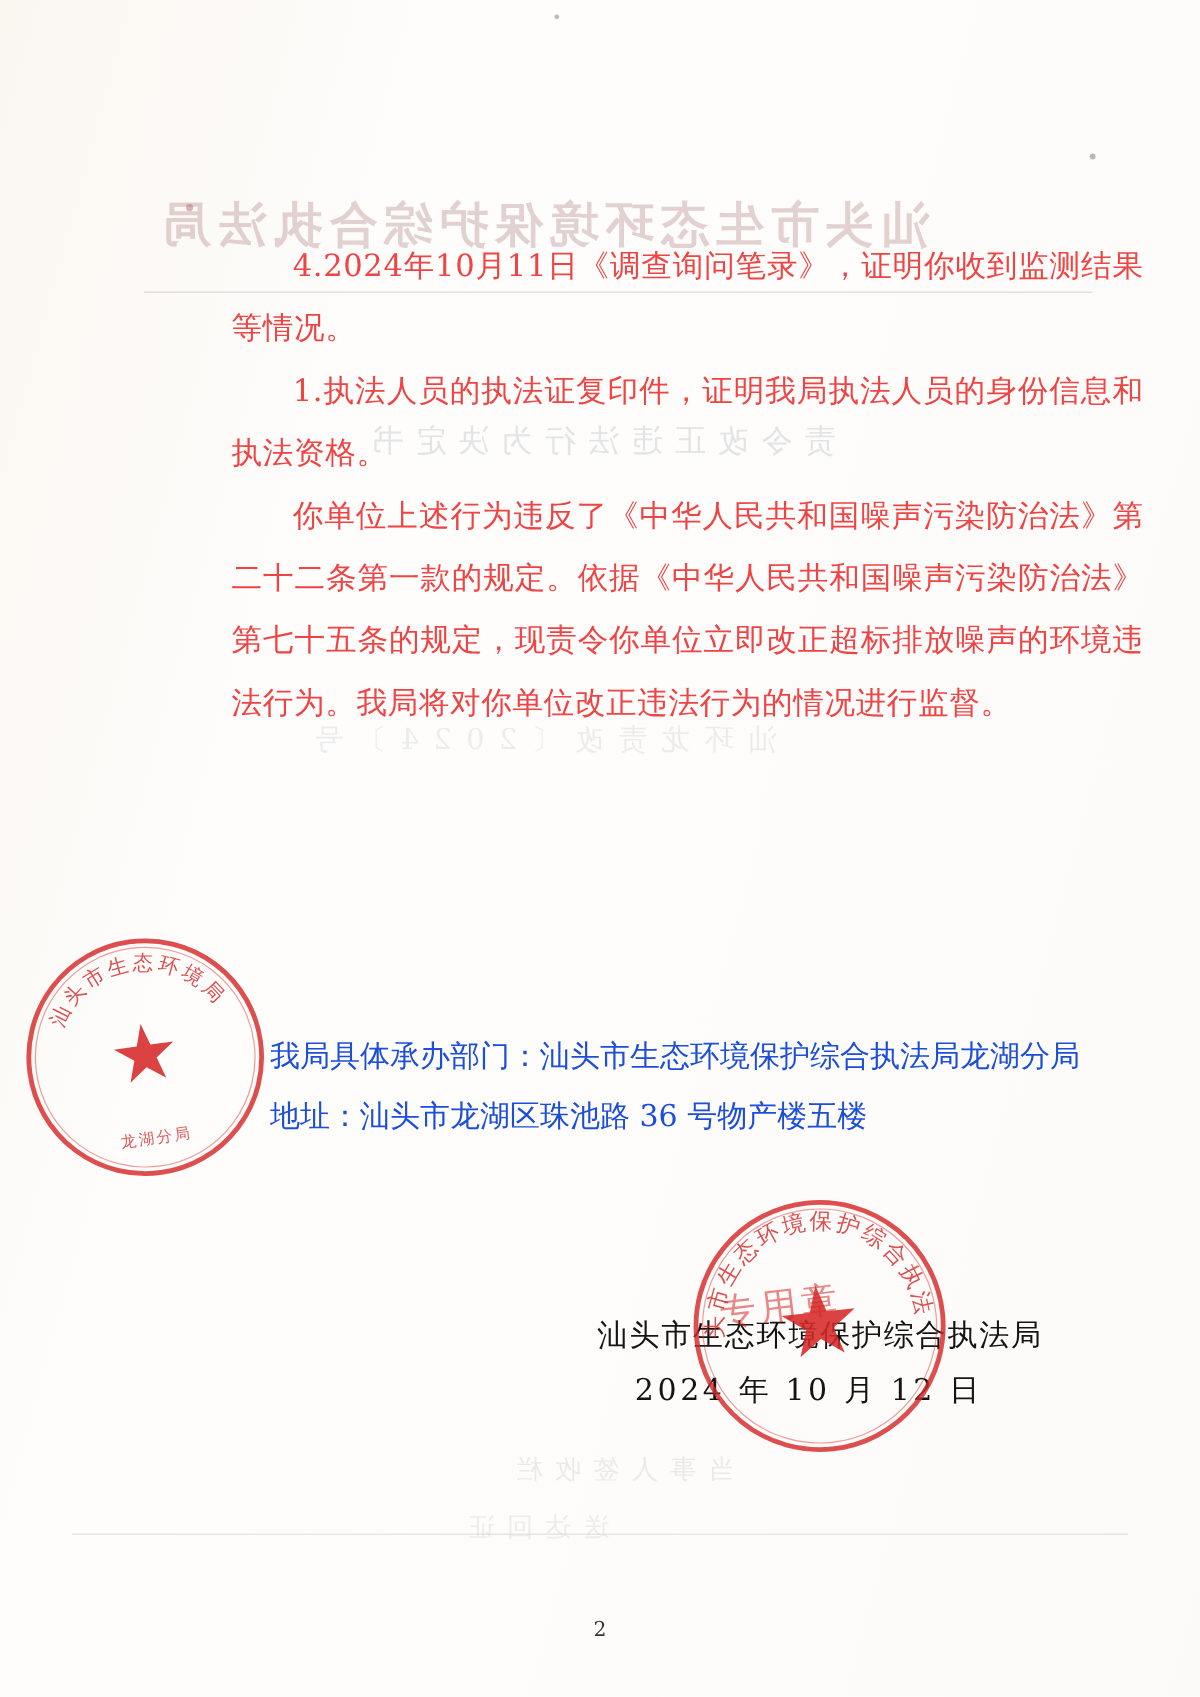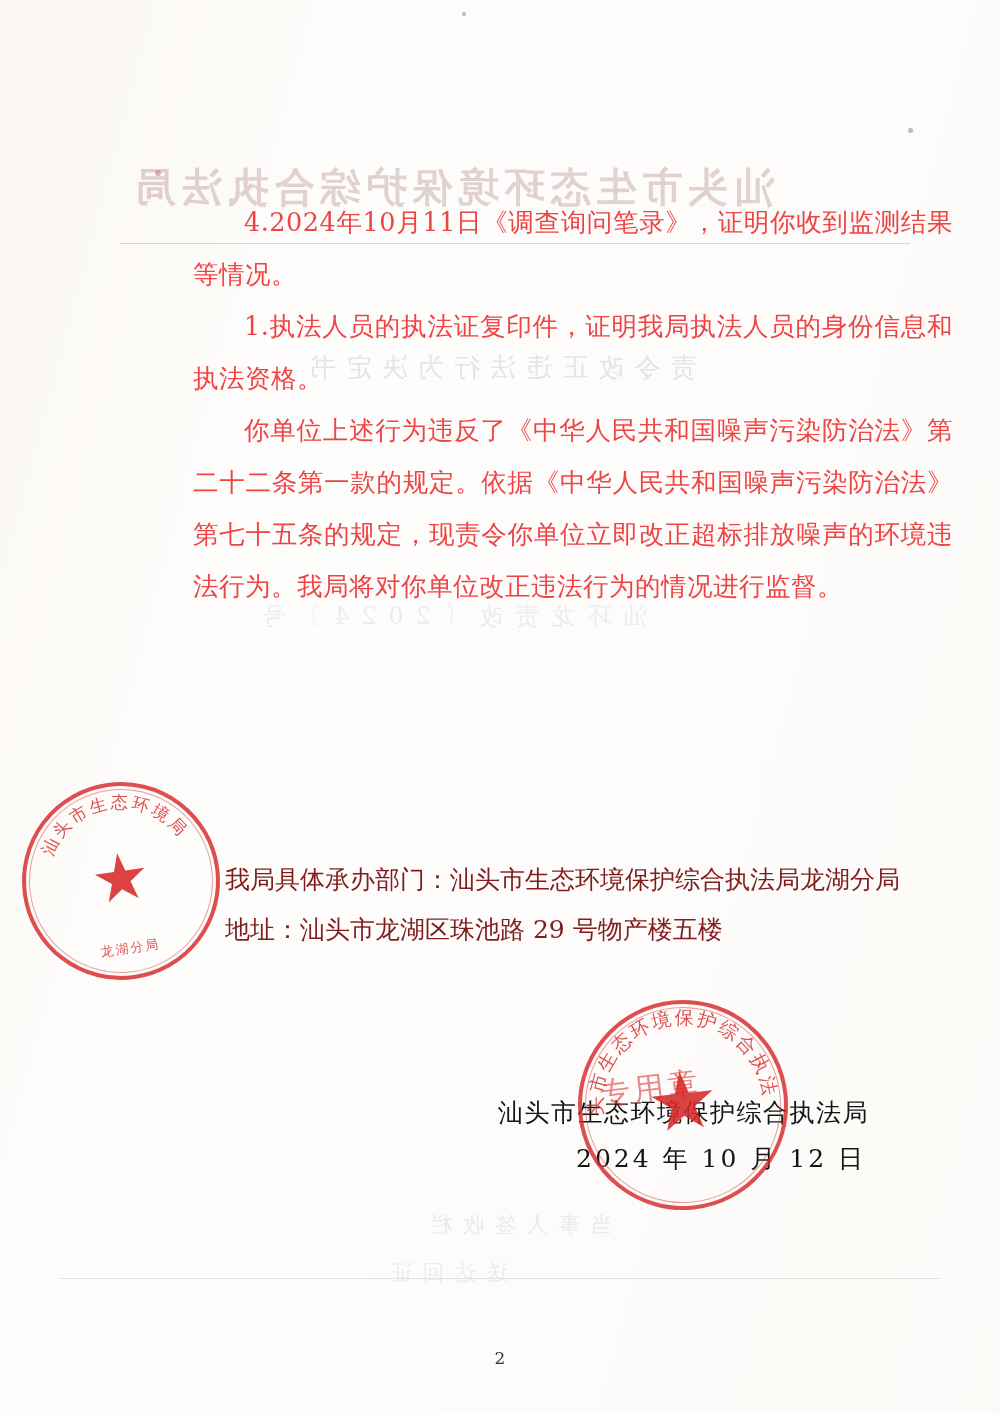--- a/index.html
+++ b/index.html
@@ -49,35 +49,35 @@
     text-indent: 2em;
   }
   .blk-contact {
     position: absolute;
     left: 225px;
     top: 855px;
     width: 700px;
     font-family: "DejaVu Serif", "Liberation Serif", serif;
     font-size: 25px;
     line-height: 50px;
-    color: #7f1d1d;
+    color: #1d4ed8;
   }
   .sign-block {
     position: absolute;
     left: 498px;
     top: 1090px;
     width: 420px;
     font-family: "DejaVu Serif", "Liberation Serif", serif;
     font-size: 25px;
     line-height: 46px;
     color: #141414;
     letter-spacing: 1.5px;
   }
   .sign-date {
-    margin-left: 78px;
+    margin-left: 31px;
     letter-spacing: 3px;
   }
   .page-number {
     position: absolute;
     left: 0;
     right: 0;
     top: 1348px;
     text-align: center;
     font-family: "DejaVu Serif", "Liberation Serif", serif;
     font-size: 17px;
@@ -223,21 +223,21 @@
   <div class="speck" style="left:155px; top:170px; width:6px; height:6px; background:rgba(180,90,90,0.45);"></div>
 
   <div class="doc-body">
     <p class="para indent">4.2024年10月11日《调查询问笔录》，证明你收到监测结果等情况。</p>
     <p class="para indent">1.执法人员的执法证复印件，证明我局执法人员的身份信息和执法资格。</p>
     <p class="para indent">你单位上述行为违反了《中华人民共和国噪声污染防治法》第二十二条第一款的规定。依据《中华人民共和国噪声污染防治法》第七十五条的规定，现责令你单位立即改正超标排放噪声的环境违法行为。我局将对你单位改正违法行为的情况进行监督。</p>
   </div>
 
   <div class="blk-contact">
     <div>我局具体承办部门：汕头市生态环境保护综合执法局龙湖分局</div>
-    <div>地址：汕头市龙湖区珠池路 29 号物产楼五楼</div>
+    <div>地址：汕头市龙湖区珠池路 36 号物产楼五楼</div>
   </div>
 
   <div class="sign-block">
     <div>汕头市生态环境保护综合执法局</div>
     <div class="sign-date">2024 年 10 月 12 日</div>
   </div>
 
   <div class="stamp stamp-left">
     <div class="ring"></div>
     <div class="ring-inner"></div>

